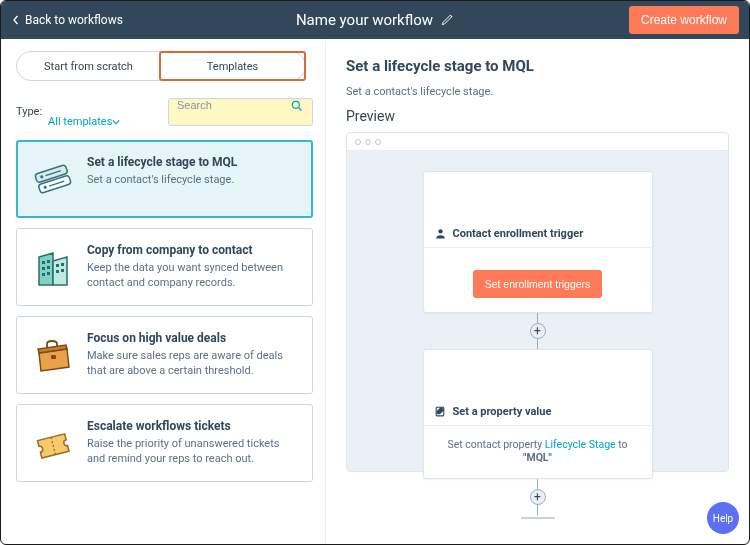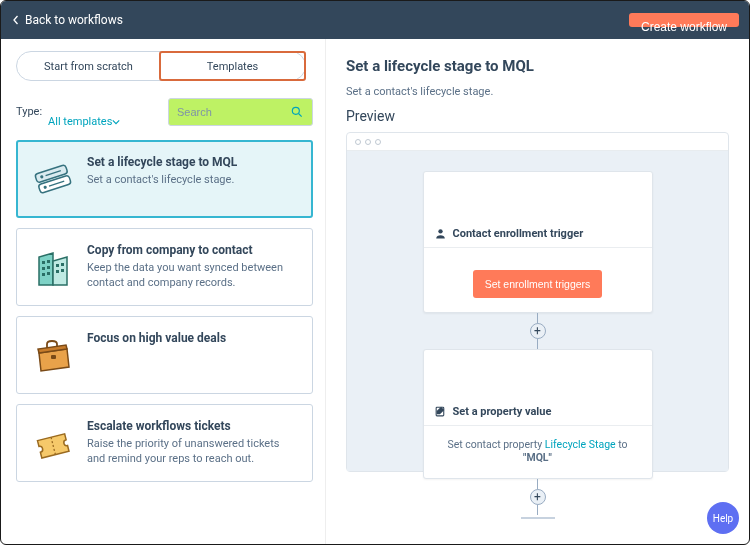--- a/index.html
+++ b/index.html
@@ -1,32 +1,32 @@
 <!DOCTYPE html>
 <html><head>
 <meta charset="utf-8">
 <style>
   * { box-sizing: border-box; margin: 0; padding: 0; }
   body { font-family: -apple-system, BlinkMacSystemFont, "Segoe UI", Roboto, Helvetica, Arial, sans-serif; background: #fff; width: 750px; height: 545px; overflow: hidden; border: 1.5px solid #1a1a1a; border-radius: 6px; position: relative; }
-  .topbar { background: #33475b; color: #fff; height: 38px; display: flex; padding: 12px 10px; }
+  .topbar { background: #33475b; color: #fff; height: 38px; display: flex; align-items: center; padding: 12px 10px; }
   .back { color: #fff; font-size: 12px; display: flex; align-items: center; gap: 4px; cursor: pointer; }
   .back svg { width: 10px; height: 10px; }
   .title-wrap { position: absolute; left: 0; right: 0; display: flex; justify-content: center; pointer-events: none; }
   .title-wrap .title { font-size: 15px; color: #fff; font-weight: 400; pointer-events: auto; }
   .title-wrap .penc { margin-left: 8px; pointer-events: auto; cursor: pointer; }
   .createbtn { margin-left: auto; background: #ff7a59; color: #fff; border: none; border-radius: 3px; padding: 7px 12px; font-size: 12px; font-weight: 500; cursor: pointer; }
   .content { display: flex; height: calc(100% - 38px); }
   .left { width: 325px; padding: 12px 12px 0 15px; border-right: 1px solid #eee; overflow: hidden; }
   .tabs { display: flex; width: 290px; border: 1px solid #cbd6e2; border-radius: 15px; height: 30px; text-align: center; }
   .tab { flex: 1; display: flex; align-items: center; justify-content: center; font-size: 11px; color: #33475b; cursor: pointer; }
   .tab.active { border: 2px solid #d96a3c; border-radius: 3px; margin: -1px; }
   .filterrow { display: flex; align-items: center; margin-top: 14px; margin-bottom: 12px; }
   .typelabel { font-size: 11px; color: #33475b; margin-right: 6px; }
   .typeval { font-size: 11px; color: #00a4bd; cursor: pointer; display: inline-flex; align-items: center; gap: 0; margin-top: 20px; }
-  .search { margin-left: auto; width: 145px; height: 28px; border: 1px solid #cbd6e2; background: #bef264; border-radius: 3px; display: flex; align-items: center; padding: 0 8px; }
+  .search { margin-left: auto; width: 145px; height: 28px; border: 1px solid #cbd6e2; background: #fef9c3; border-radius: 3px; display: flex; align-items: flex-start; padding: 0 8px; }
   .search input { border: none; background: transparent; outline: none; font-size: 11px; flex: 1; width: 50px; color:#33475b;}
   .search input::placeholder{color:#7f93a7;}
   .search svg { width: 14px; height: 14px; }
   .cards { display: flex; flex-direction: column; gap: 10px; }
   .card { border: 1px solid #cbd6e2; border-radius: 3px; padding: 14px 14px 14px 12px; display: flex; gap: 10px; cursor: pointer; background: #fff; }
   .card.selected { border: 2px solid #36b6d1; background: #e5f5f8; padding: 13px 13px 13px 11px; }
   .icon { width: 48px; height: 48px; flex: none; display: flex; align-items: center; justify-content: center; }
   .ctext .ctitle { font-size: 12px; font-weight: 700; color: #33475b; margin-bottom: 4px; }
   .ctext .cdesc { font-size: 11px; color: #5b7087; line-height: 1.35; }
   .right { flex: 1; padding: 18px 20px 0 20px; overflow:hidden; }
@@ -52,20 +52,28 @@
 </head>
 <body>
 
 <div class="topbar">
   <div class="back">
     <svg viewBox="0 0 10 10">
         <path d="M6.5 1 L3 5 L6.5 9" stroke="#fff" stroke-width="1.3" fill="none"></path>
       </svg>
     <span>Back to workflows</span>
   </div>
+  <div class="title-wrap">
+    <span class="title">Name your workflow</span>
+    <span class="penc">
+      <svg width="13" height="13" viewBox="0 0 24 24">
+          <path d="M3 21l3.5-.7L20 6.8l-2.8-2.8L3.7 17.5 3 21zM17.2 4l2.8 2.8" stroke="#fff" stroke-width="1.8" fill="none" stroke-linecap="round"></path>
+        </svg>
+    </span>
+  </div>
   <button class="createbtn">Create workflow</button>
 </div>
 
 <div class="content">
   <div class="left">
     <div class="tabs">
       <div class="tab">Start from scratch</div>
       <div class="tab active">Templates</div>
     </div>
     <div class="filterrow">
@@ -131,20 +139,21 @@
         <div class="icon">
           <svg width="48" height="48" viewBox="0 0 48 48">
               <path d="M10 22 L38 18 L40 36 L12 40 Z" fill="#e9a24a" stroke="#7a4a17" stroke-width="1.5"></path>
               <path d="M10 22 L38 18 L37 14 L9 18 Z" fill="#c77c2b" stroke="#7a4a17" stroke-width="1.5"></path>
               <path d="M18 17 L18 13 Q18 10 23 10 Q28 10 28 13 L28 16" fill="none" stroke="#7a4a17" stroke-width="1.8"></path>
               <rect x="22" y="24" width="5" height="4" rx="1" fill="#7a4a17"></rect>
             </svg>
         </div>
         <div class="ctext">
           <div class="ctitle">Focus on high value deals</div>
+          <div class="cdesc">Make sure sales reps are aware of deals that are above a certain threshold.</div>
         </div>
       </div>
       <div class="card">
         <div class="icon">
           <svg width="48" height="48" viewBox="0 0 48 48">
               <g transform="rotate(-14 24 26)">
                 <path d="M10 18 h28 a0 0 0 0 1 0 0 v6 a3 3 0 0 0 0 6 v6 h-28 v-6 a3 3 0 0 0 0 -6 z" fill="#f6c96a" stroke="#9a6a20" stroke-width="1.5"></path>
                 <line x1="24" y1="18" x2="24" y2="36" stroke="#9a6a20" stroke-width="1.3" stroke-dasharray="2 2"></line>
               </g>
             </svg>

